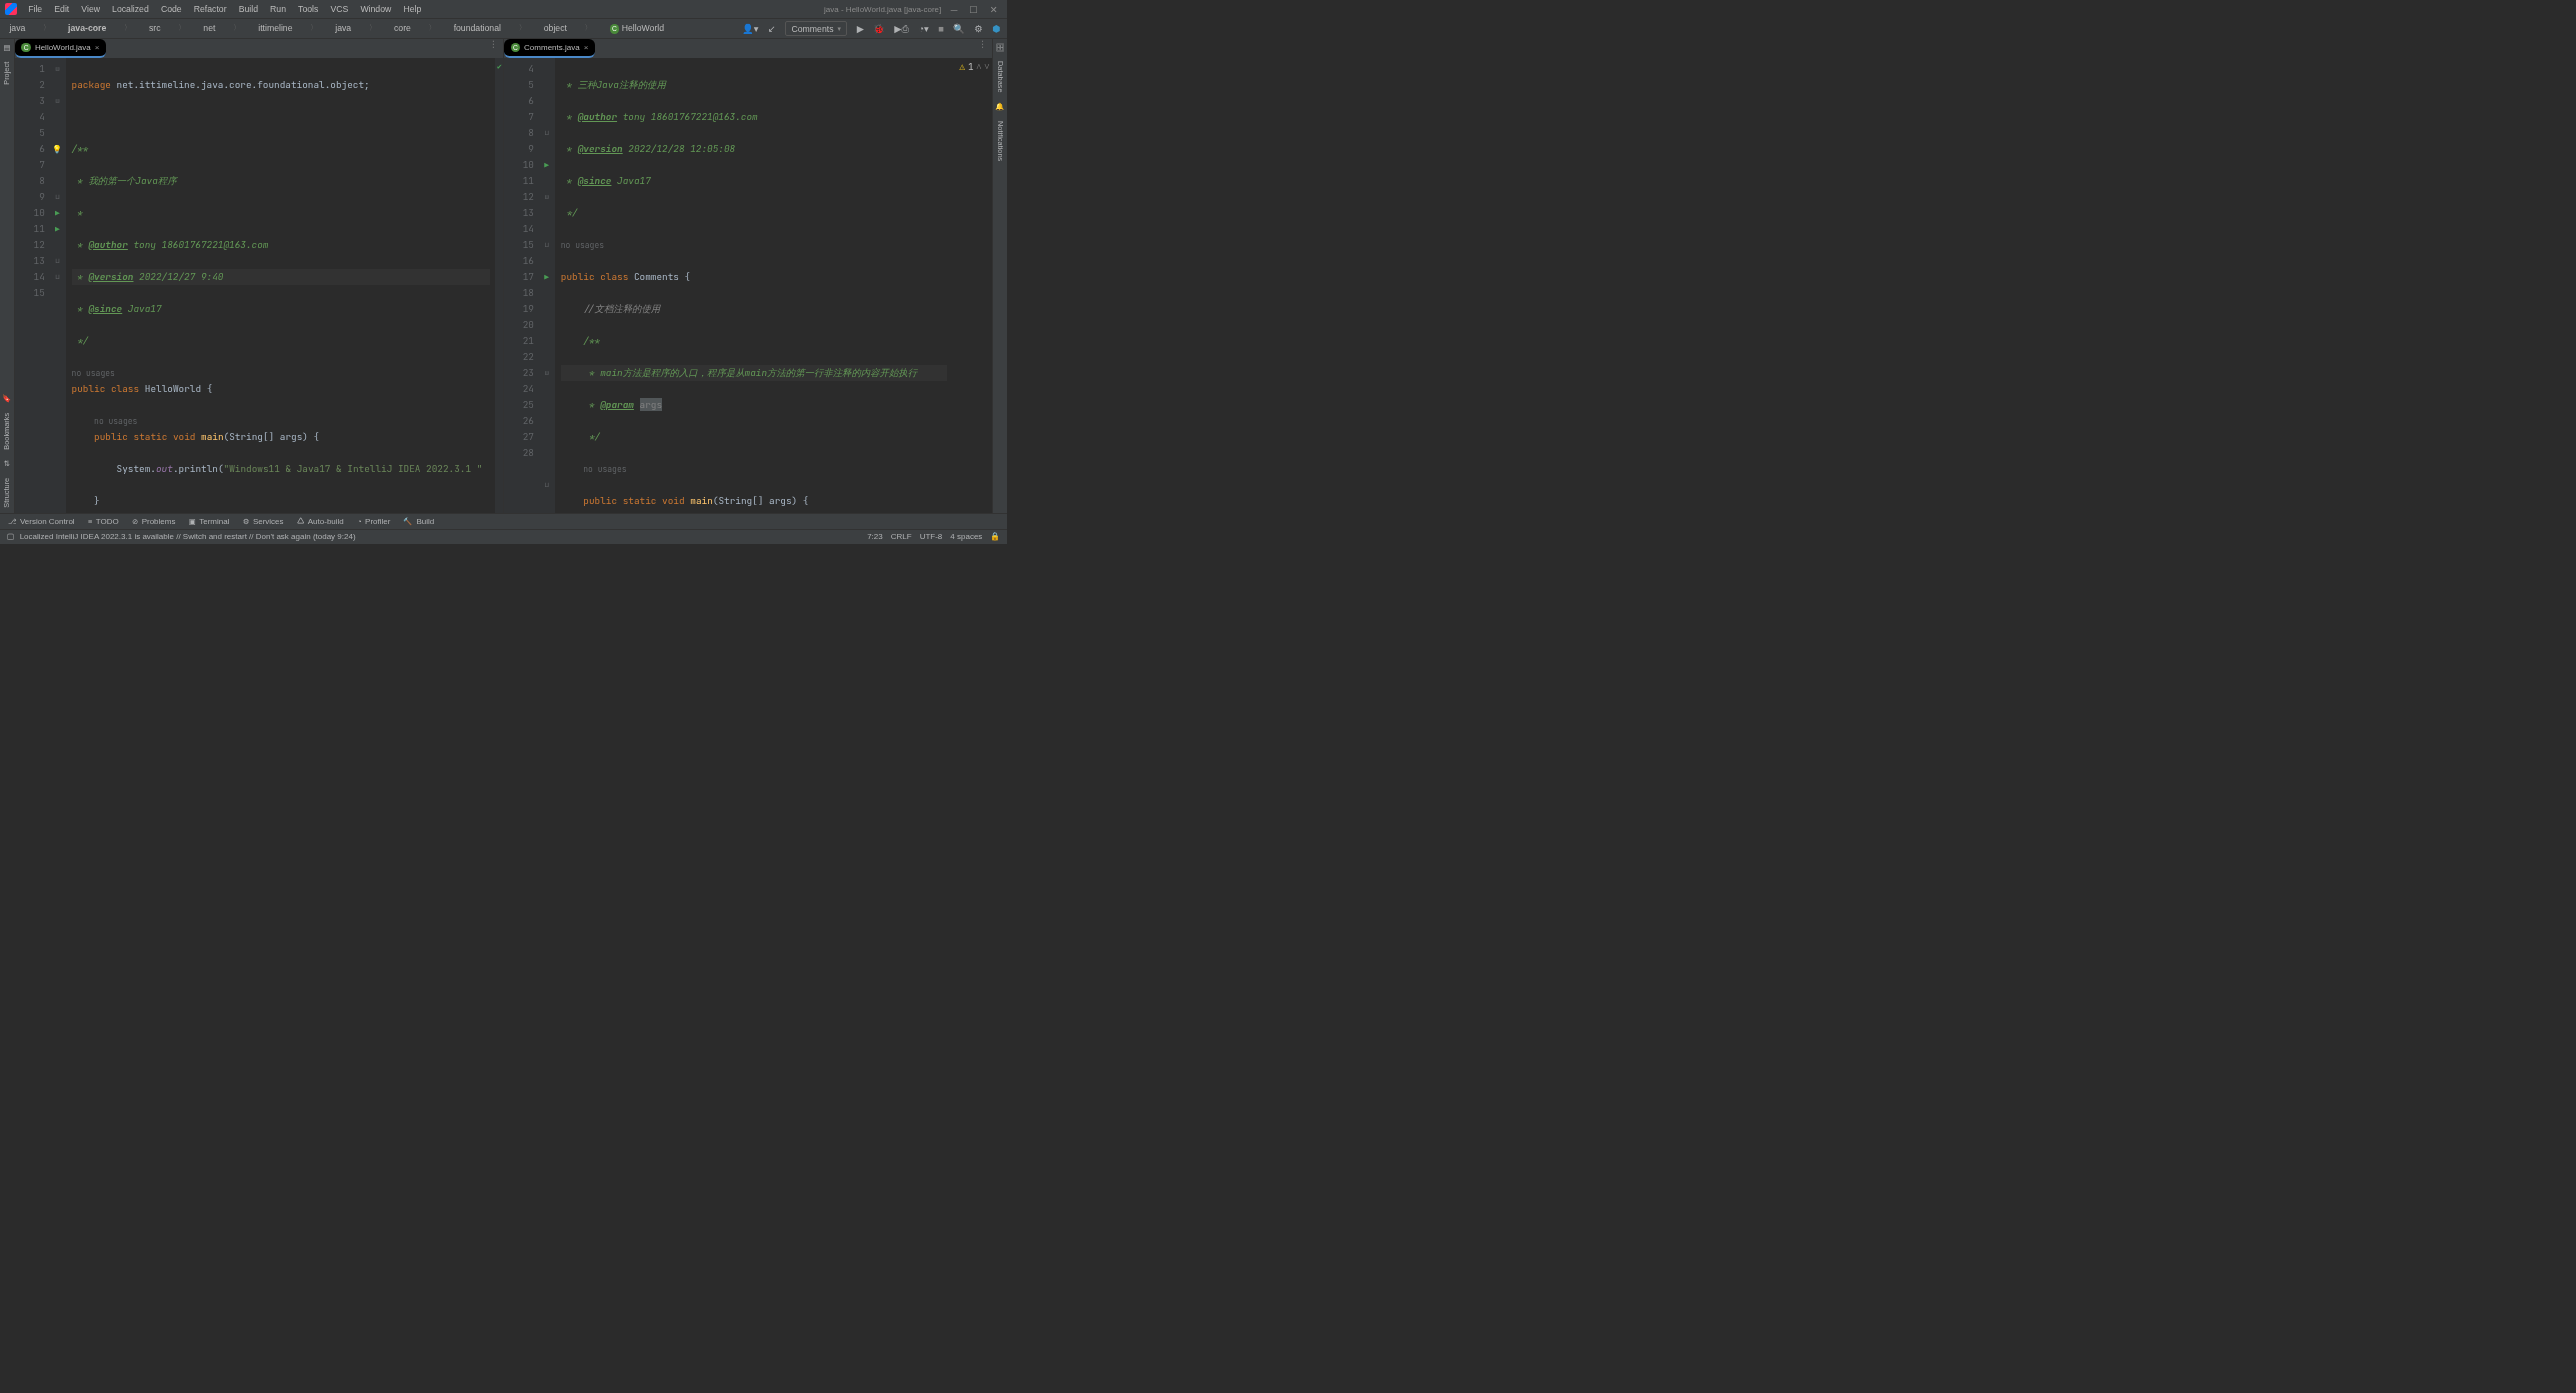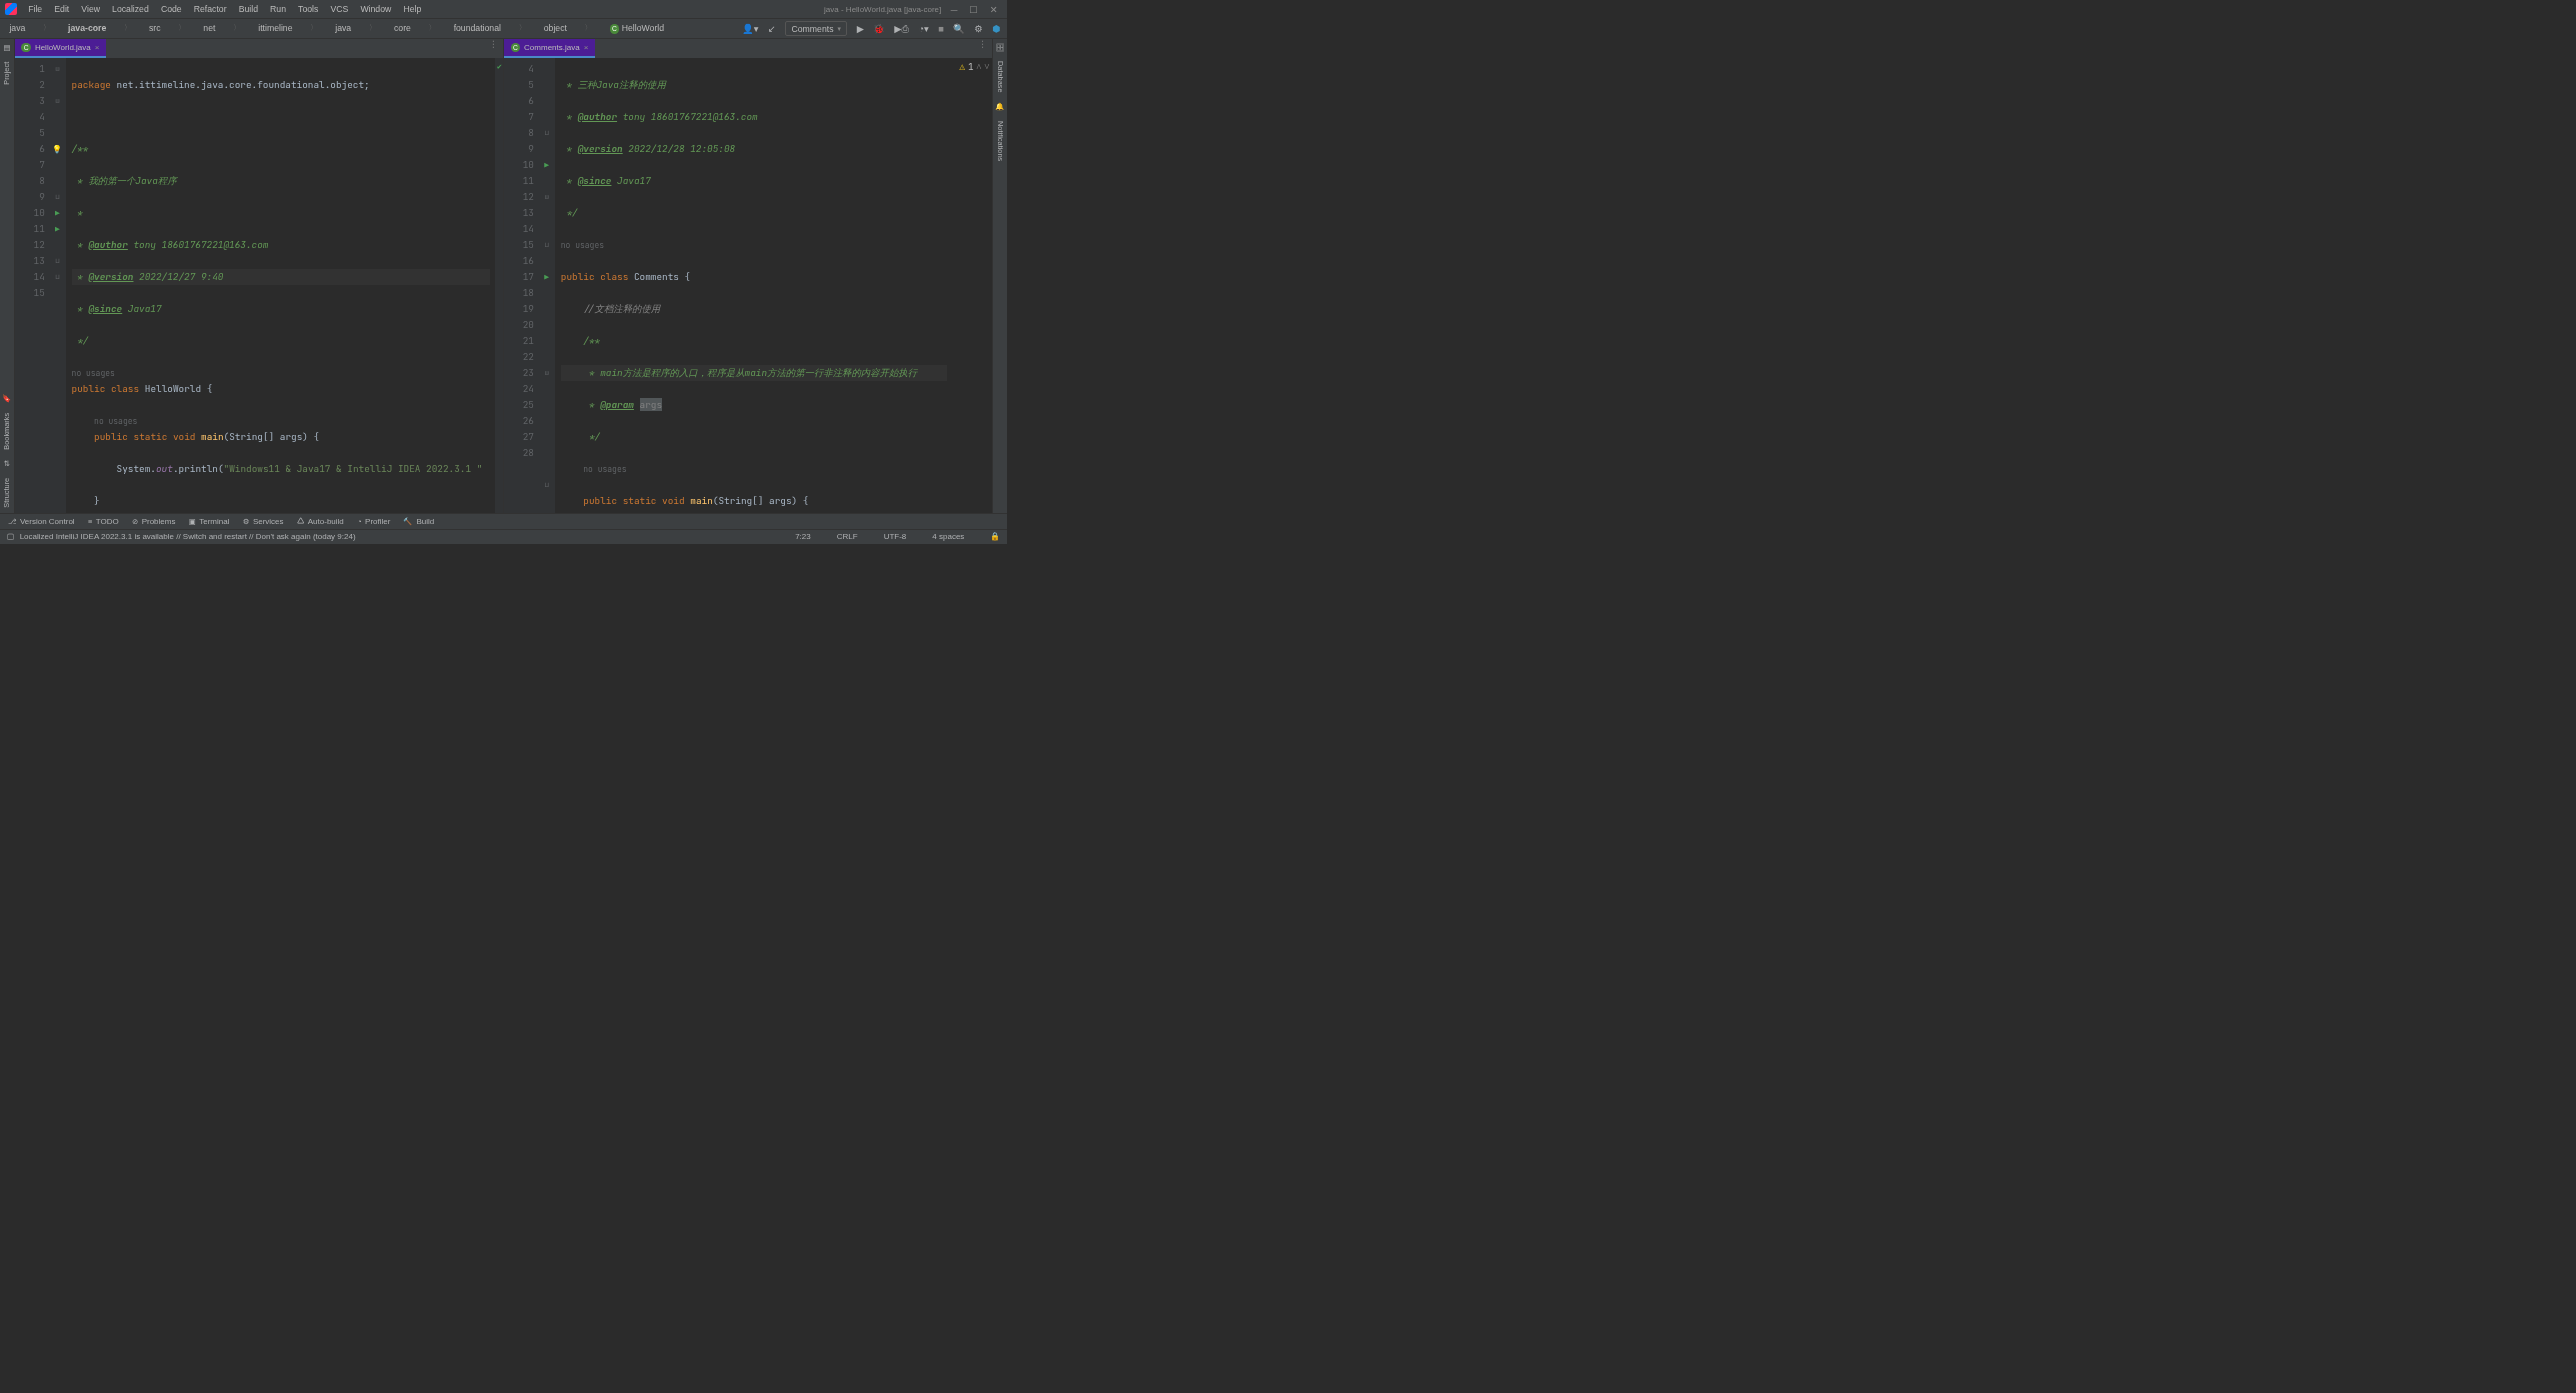--- a/index.html
+++ b/index.html
@@ -87,25 +87,26 @@
 .tab-bar {
   height: 19px;
   background: #3c3f41;
   display: flex;
   align-items: stretch;
 }
 .tab {
   display: flex;
   align-items: center;
   padding: 0 6.7px;
-  background: #4c1d95;
+  background: #000000;
   color: #bbbbbb;
   font-size: 8px;
   border-bottom: 2px solid #4a88c7;
   gap: 4px;
+  border-radius: 6px;
 }
 .tab .close { color:#8a8a8a; font-size:8px; cursor:pointer; }
 .tab .file-icon { display:inline-block; width:9.4px; height:9.4px; border-radius:50%; background:#4a8a3a; color:#fff; font-size:6.7px; text-align:center; line-height:9.4px; }
 .tab-spacer { flex:1; }
 .tab-menu { padding:0 5.4px; color:#8a8a8a; cursor:pointer; }
 
 .editor-body {
   flex: 1;
   display: flex;
   background: #2b2b2b;
@@ -173,21 +174,21 @@
   height: 15.4px;
   background: #3c3f41;
   display: flex;
   align-items: center;
   padding: 0 6.7px;
   font-size: 8px;
   color: #afb1b3;
   border-top: 0.7px solid #323232;
 }
 .status-left { display:flex; align-items:center; gap:5.4px; flex:1; }
-.status-right { display:flex; align-items:flex-end; gap:26px; }
+.status-right { display:flex; align-items:flex-end; gap:8px; }
 </style>
 </head>
 <body>
 
 <div class="title-bar">
   <div class="app-icon"></div>
   <div class="menu-bar">
     <span>File</span>
     <span>Edit</span>
     <span>View</span>

